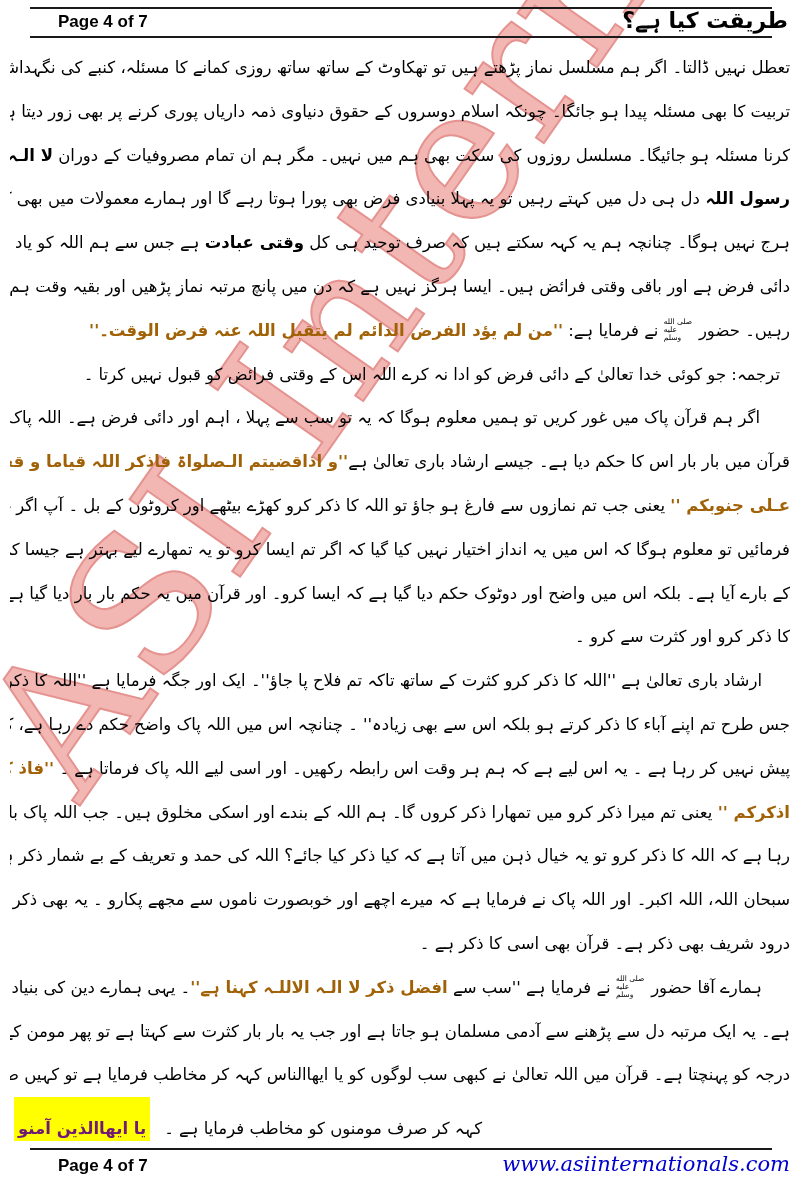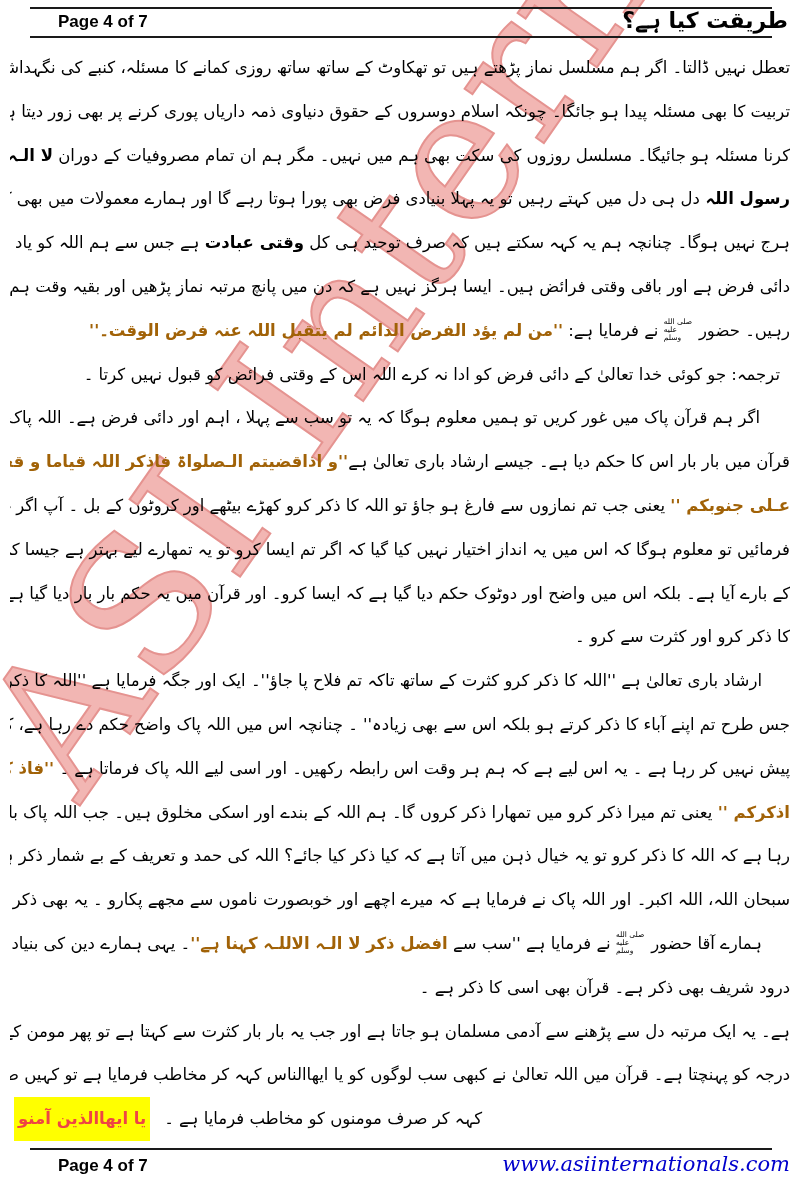--- a/index.html
+++ b/index.html
@@ -42,21 +42,21 @@
     position:absolute; top:46px; left:10px; right:10px; z-index:1;
   }
   .bline{
     height:43.8px; line-height:43.8px; direction:rtl; text-align:right;
     white-space:nowrap; overflow:hidden; font-size:16.5px; color:#000;
   }
   .bline.align-left{direction:ltr; text-align:left; padding-left:4px;}
   .seg-n{font-weight:normal;}
   .seg-b{font-weight:bold;}
   .seg-q{font-weight:bold; color:#a16207;}
-  .seg-qh{font-weight:bold; color:#ef4444; background:#ffff00; padding:0 4px;}
+  .seg-qh{font-weight:bold; color:#701a75; background:#ffff00; padding:10px 4px;}
   .seg-iso{display:inline-block; direction:rtl; vertical-align:baseline;}
   .align-left .seg-n{margin-left:14px;}
   .pbuh{
     display:inline-block; direction:rtl; width:30px; font-size:7.5px;
     line-height:8px; white-space:normal; text-align:left;
     vertical-align:-4px; font-weight:normal; color:#000;
   }
 </style>
 </head>
 <body>
@@ -84,22 +84,22 @@
       <div class="bline"><span class="seg-q">عـلی جنوبکم ''</span><span class="seg-n"> یعنی جب تم نمازوں سے فارغ ہو جاؤ تو اللہ کا ذکر کرو کھڑے بیٹھے اور کروٹوں کے بل ۔ آپ  اگر غور</span></div>
       <div class="bline"><span class="seg-n">فرمائیں تو معلوم ہوگا کہ اس میں یہ انداز اختیار نہیں کیا گیا کہ اگر تم ایسا کرو تو یہ تمھارے لیے بہتر ہے جیسا کہ دوسرے احکامات</span></div>
       <div class="bline"><span class="seg-n">کے بارے آیا ہے۔ بلکہ اس میں واضح اور  دوٹوک حکم دیا گیا ہے کہ ایسا کرو۔ اور  قرآن میں یہ حکم بار  بار  دیا گیا ہے کہ اللہ</span></div>
       <div class="bline"><span class="seg-n">کا ذکر کرو  اور کثرت سے کرو ۔</span></div>
       <div class="bline" style="padding-right: 28px;"><span class="seg-n">ارشاد باری  تعالیٰ ہے  ''اللہ کا ذکر کرو کثرت کے ساتھ تاکہ تم فلاح پا جاؤ''۔  ایک اور جگہ فرمایا ہے  ''اللہ کا ذکر کرو</span></div>
       <div class="bline"><span class="seg-n">جس طرح تم اپنے آباء کا ذکر کرتے ہو بلکہ اس سے بھی زیادہ''  ۔ چنانچہ اس میں اللہ پاک واضح حکم دے رہا ہے،   کوئی تجویز</span></div>
       <div class="bline"><span class="seg-n">پیش نہیں کر رہا ہے ۔ یہ اس لیے ہے کہ ہم  ہر وقت اس رابطہ رکھیں۔ اور  اسی لیے  اللہ پاک فرماتا ہے ۔  </span><span class="seg-q">''فاذ کرونی</span></div>
       <div class="bline"><span class="seg-q">اذکرکم ''</span><span class="seg-n"> یعنی تم میرا ذکر کرو میں تمھارا ذکر کروں گا۔ ہم اللہ کے بندے اور اسکی مخلوق ہیں۔ جب اللہ پاک بار بار یہ حکم  فرما</span></div>
       <div class="bline"><span class="seg-n">رہا ہے کہ اللہ کا  ذکر کرو  تو  یہ خیال ذہن میں آتا ہے کہ کیا ذکر کیا جائے؟ اللہ کی حمد و تعریف کے بے شمار ذکر ہیں جیسے الحمدللہ،</span></div>
       <div class="bline"><span class="seg-n">سبحان اللہ،  اللہ اکبر۔ اور اللہ پاک نے فرمایا ہے کہ میرے اچھے اور خوبصورت ناموں سے مجھے پکارو  ۔ یہ بھی  ذکر ہے۔</span></div>
+      <div class="bline"><span class="seg-n">درود شریف بھی ذکر ہے۔ قرآن بھی اسی کا ذکر ہے ۔</span></div>
       <div class="bline" style="padding-right: 28px;"><span class="seg-n">ہمارے آقا حضور </span><span class="pbuh">صلى الله عليه وسلم</span><span class="seg-n"> نے فرمایا ہے ''سب سے </span><span class="seg-q">افضل ذکر لا الـہ الاللـہ کہنا ہے''</span><span class="seg-n">۔  یہی ہمارے دین کی بنیاد</span></div>
-      <div class="bline"><span class="seg-n">درود شریف بھی ذکر ہے۔ قرآن بھی اسی کا ذکر ہے ۔</span></div>
       <div class="bline"><span class="seg-n">ہے۔  یہ ایک مرتبہ دل سے پڑھنے سے  آدمی مسلمان ہو جاتا ہے  اور جب یہ بار بار کثرت سے کہتا ہے تو پھر  مومن کے</span></div>
       <div class="bline"><span class="seg-n">درجہ کو پہنچتا ہے۔  قرآن میں اللہ تعالیٰ نے کبھی سب  لوگوں  کو  یا ایھاالناس  کہہ کر مخاطب  فرمایا ہے  تو کہیں صرف</span></div>
       <div class="bline align-left"><span class="seg-qh seg-iso">یا ایھاالذین آمنو</span><span class="seg-n seg-iso">کہہ کر صرف مومنوں کو مخاطب فرمایا ہے ۔</span></div>
     </div>
 
   <div class="rule rule-footer"></div>
   <div class="page-label ftr">Page 4 of 7</div>
   <a href="#" class="site-link">www.asiinternationals.com</a>
 
 </div>

